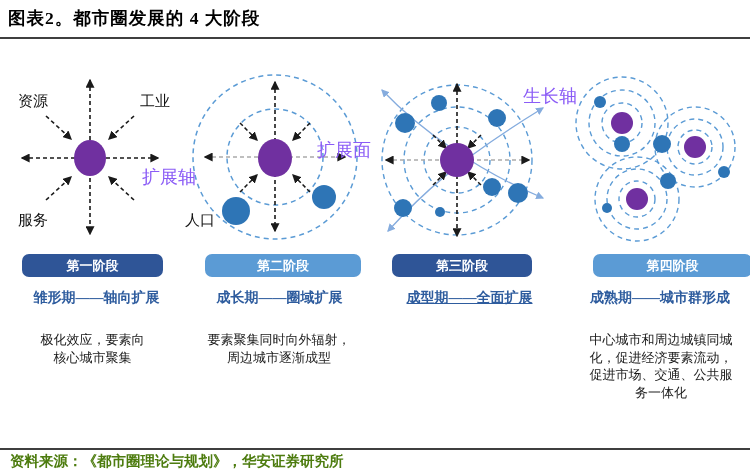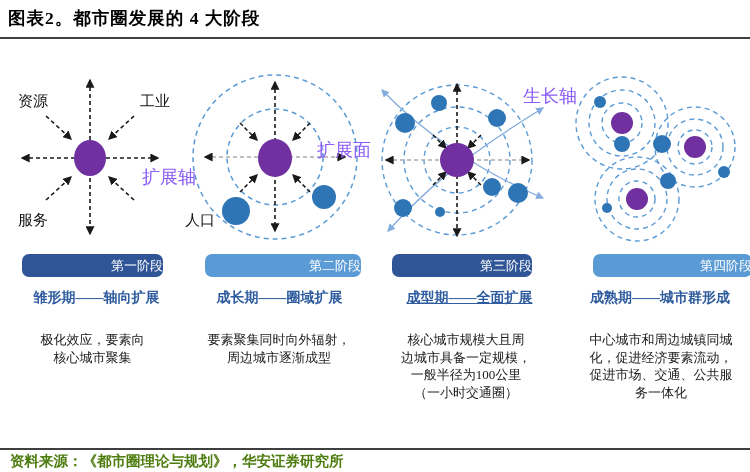--- a/index.html
+++ b/index.html
@@ -8,22 +8,22 @@
   .title{position:absolute;left:8px;top:6px;font-size:17.5px;font-weight:bold;color:#000;
          letter-spacing:1px;white-space:nowrap;}
   .rule-top{position:absolute;left:0;top:37px;width:750px;height:2px;background:#3f3f3f;}
   .rule-bottom{position:absolute;left:0;top:448px;width:750px;height:2px;background:#3f3f3f;}
   .source{position:absolute;left:10px;top:452px;font-size:14.5px;font-weight:bold;color:#4d7c0f;
           white-space:nowrap;}
   svg.canvas{position:absolute;left:0;top:0;z-index:1;pointer-events:none;}
   .diag-label{position:absolute;z-index:2;font-size:15px;color:#111;white-space:nowrap;}
   .axis-label{position:absolute;z-index:2;font-size:18px;color:#8b5cf6;white-space:nowrap;}
   .banner{position:absolute;z-index:2;top:254px;height:23px;border-radius:7px;color:#fff;
-          font-size:13px;text-align:right;line-height:23px;
-          font-family:"Liberation Sans","DejaVu Sans",sans-serif;}
+          font-size:13px;text-align:center;line-height:23px;
+          font-family:"Liberation Sans","DejaVu Sans",sans-serif;font-weight:bold;}
   .banner.dark{background:#2F5597;}
   .banner.light{background:#5B9BD5;}
   .subtitle{position:absolute;z-index:2;top:289px;font-size:14px;font-weight:bold;color:#2E5C9E;
             text-align:center;white-space:nowrap;}
   .desc{position:absolute;z-index:2;top:331px;font-size:13px;color:#1a1a1a;text-align:center;
         line-height:17.5px;}
 </style>
 </head>
 <body>
 
@@ -142,26 +142,20 @@
   <div class="subtitle" style="left:574px;width:172px;">成熟期——城市群形成</div>
 
   <div class="desc" style="left:10px;width:165px;">
     <div>极化效应，要素向</div>
     <div>核心城市聚集</div>
   </div>
   <div class="desc" style="left:190px;width:178px;">
     <div>要素聚集同时向外辐射，</div>
     <div>周边城市逐渐成型</div>
   </div>
-  <div class="desc" style="left:378px;width:176px;">
-    <div>核心城市规模大且周</div>
-    <div>边城市具备一定规模，</div>
-    <div>一般半径为100公里</div>
-    <div>（一小时交通圈）</div>
-  </div>
   <div class="desc" style="left:570px;width:182px;">
     <div>中心城市和周边城镇同城</div>
     <div>化，促进经济要素流动，</div>
     <div>促进市场、交通、公共服</div>
     <div>务一体化</div>
   </div>
 
   <div class="rule-bottom"></div>
   <div class="source">资料来源：《都市圈理论与规划》，华安证券研究所</div>
 

